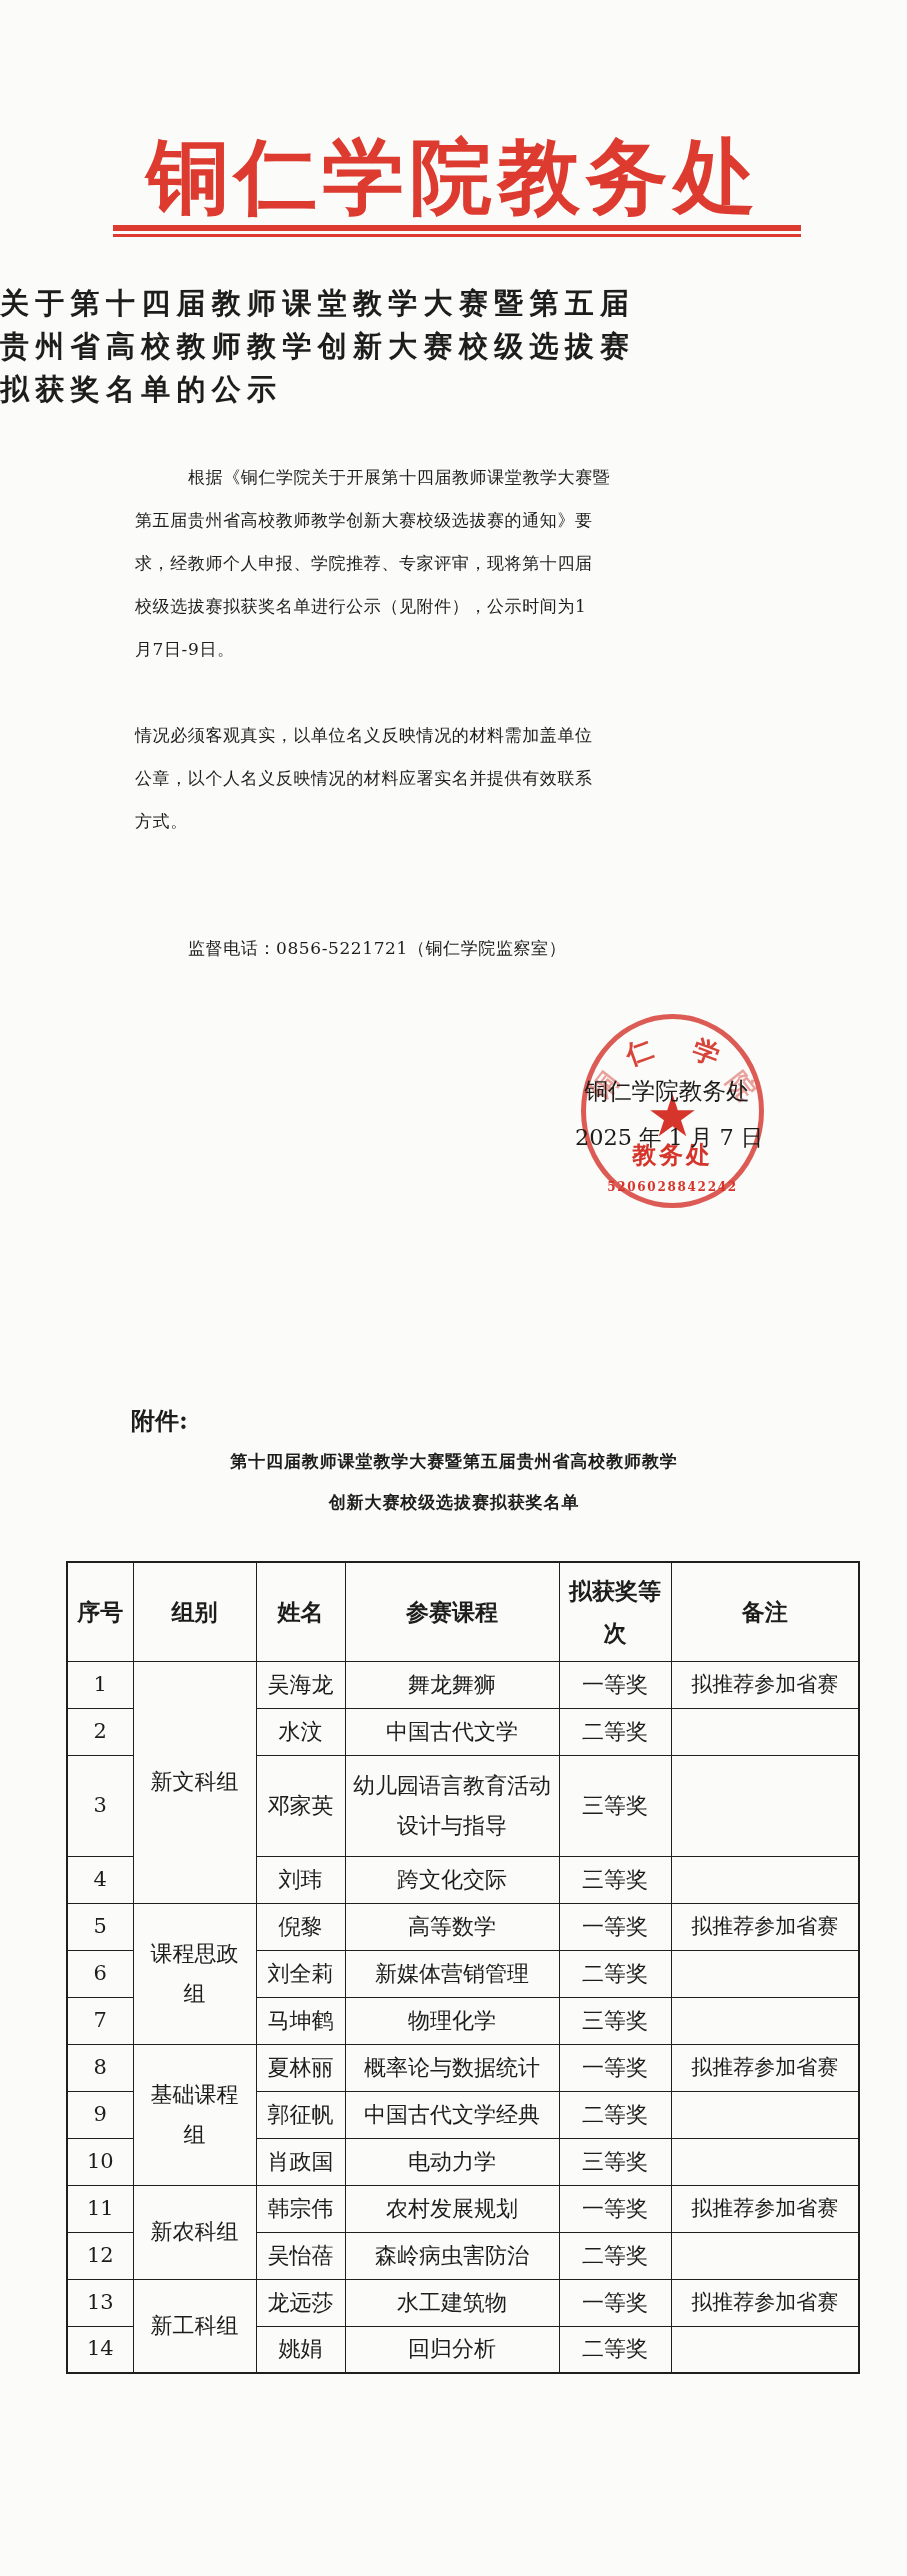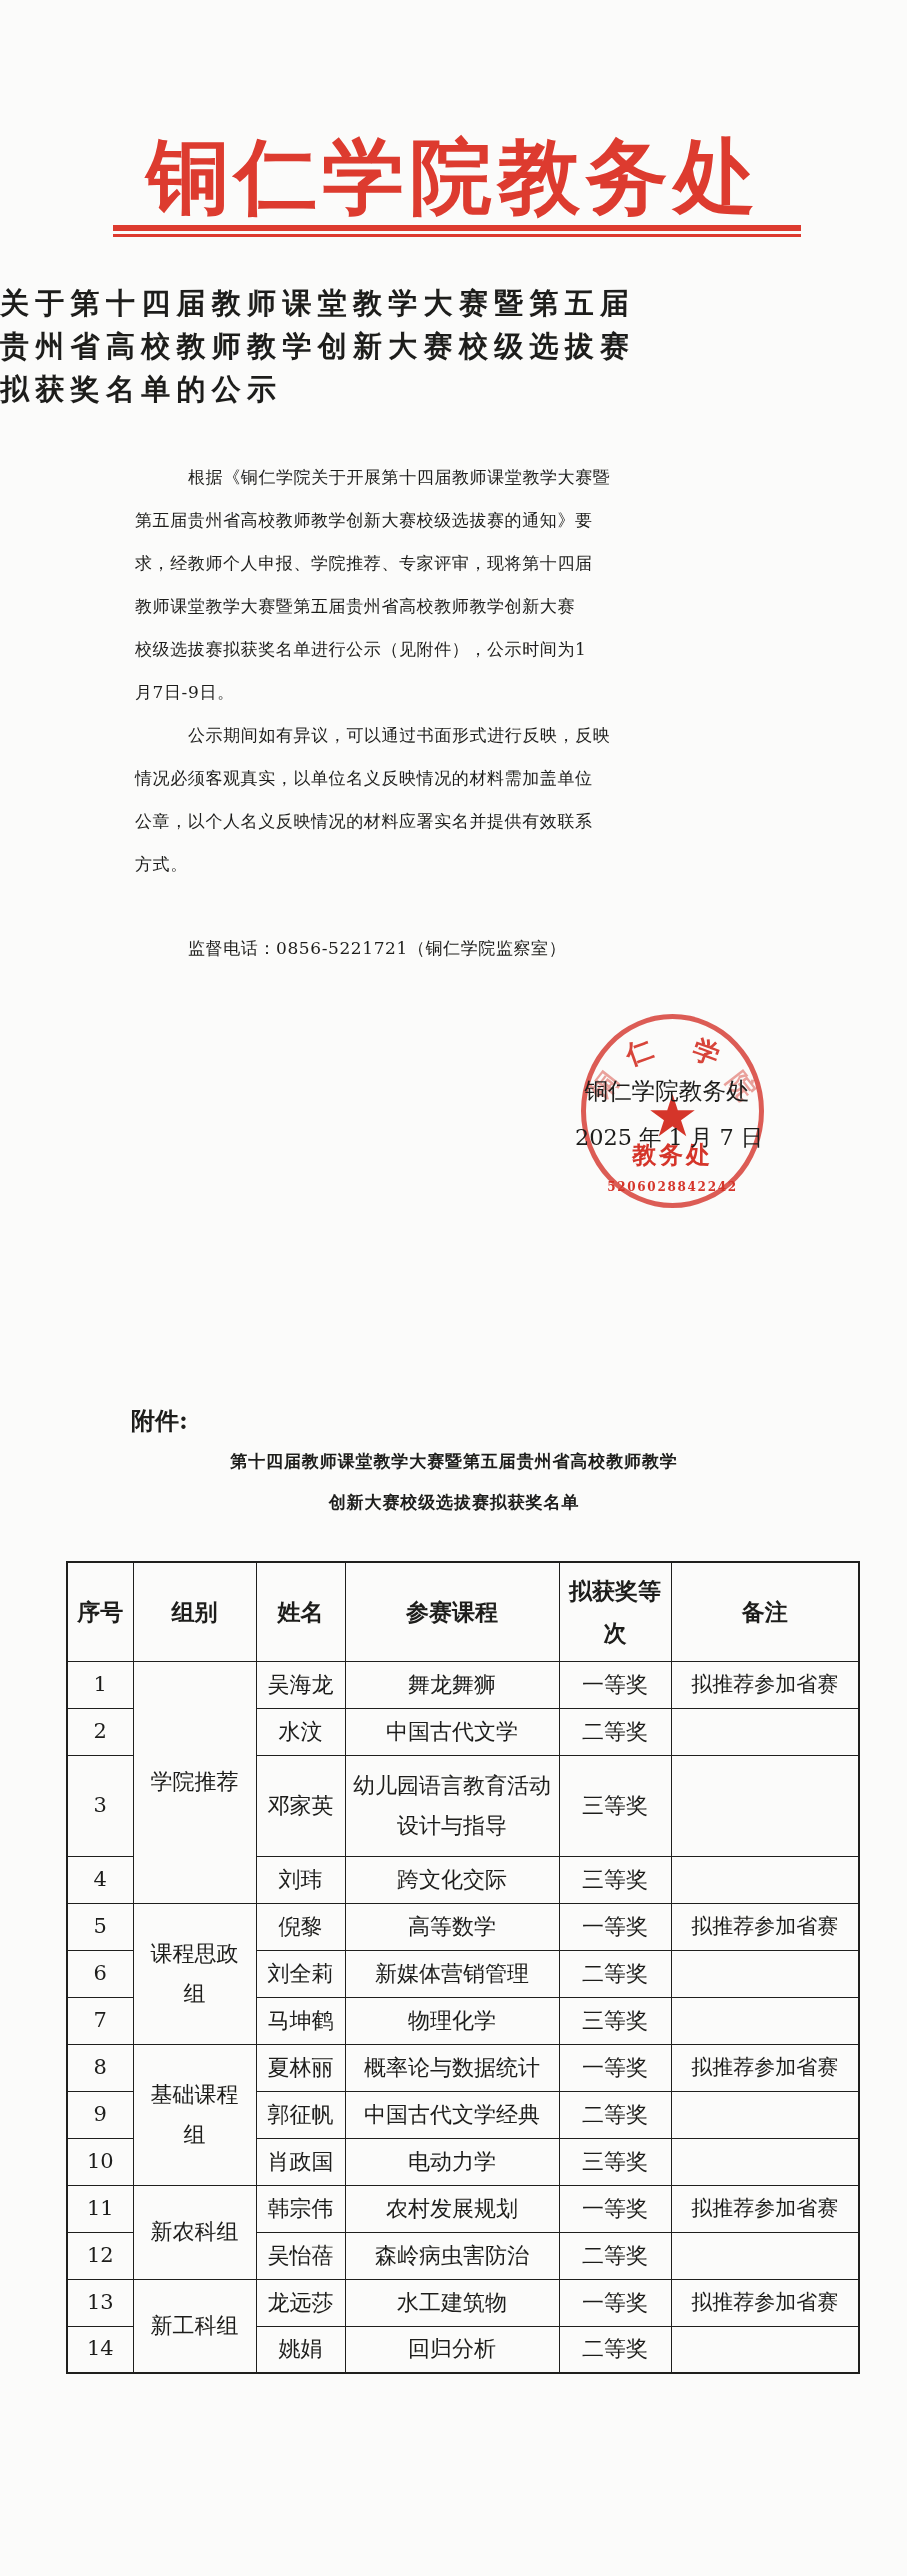--- a/index.html
+++ b/index.html
@@ -103,27 +103,25 @@
 <div class="abs doc-title">
   <div class="nowrap">关于第十四届教师课堂教学大赛暨第五届</div>
   <div class="nowrap">贵州省高校教师教学创新大赛校级选拔赛</div>
   <div class="nowrap">拟获奖名单的公示</div>
 </div>
 
 <div class="abs para para1">
   <div class="line line-indent">根据《铜仁学院关于开展第十四届教师课堂教学大赛暨</div>
   <div class="line">第五届贵州省高校教师教学创新大赛校级选拔赛的通知》要</div>
   <div class="line">求，经教师个人申报、学院推荐、专家评审，现将第十四届</div>
-  <div class="line">教师课堂教学大赛暨第五届贵州省高校教师教学创新大赛</div>
   <div class="line">校级选拔赛拟获奖名单进行公示（见附件），公示时间为1</div>
   <div class="line">月7日-9日。</div>
 </div>
 
 <div class="abs para para2">
-  <div class="line line-indent">公示期间如有异议，可以通过书面形式进行反映，反映</div>
   <div class="line">情况必须客观真实，以单位名义反映情况的材料需加盖单位</div>
   <div class="line">公章，以个人名义反映情况的材料应署实名并提供有效联系</div>
   <div class="line">方式。</div>
 </div>
 
 <div class="abs para contact">
   <div class="line line-indent">监督电话：0856-5221721（铜仁学院监察室）</div>
 </div>
 
 <div class="abs seal">
@@ -160,21 +158,21 @@
       <th>组别</th>
       <th>姓名</th>
       <th>参赛课程</th>
       <th>拟获奖等次</th>
       <th>备注</th>
     </tr>
   </thead>
   <tbody>
       <tr>
         <td class="c-no">1</td>
-        <td class="c-group" rowspan="4">学院推荐</td>
+        <td class="c-group" rowspan="4">新文科组</td>
         <td class="c-name">吴海龙</td>
         <td class="c-course">舞龙舞狮</td>
         <td class="c-award">一等奖</td>
         <td class="c-note">拟推荐参加省赛</td>
       </tr>
       <tr>
         <td class="c-no">2</td>
         <td class="c-name">水汶</td>
         <td class="c-course">中国古代文学</td>
         <td class="c-award">二等奖</td>

